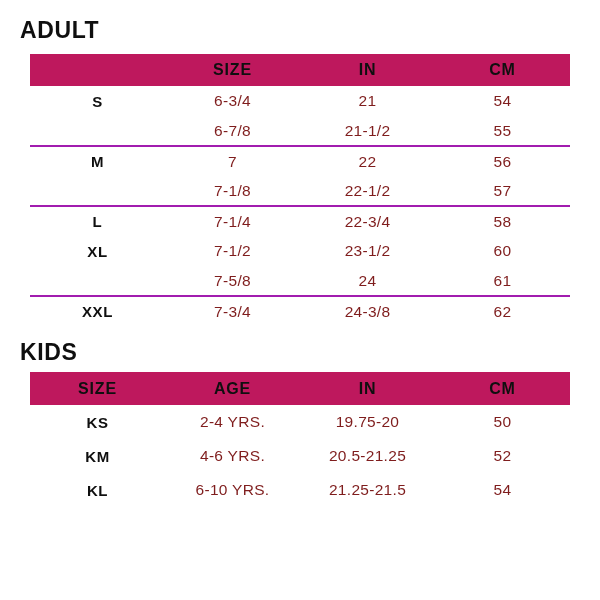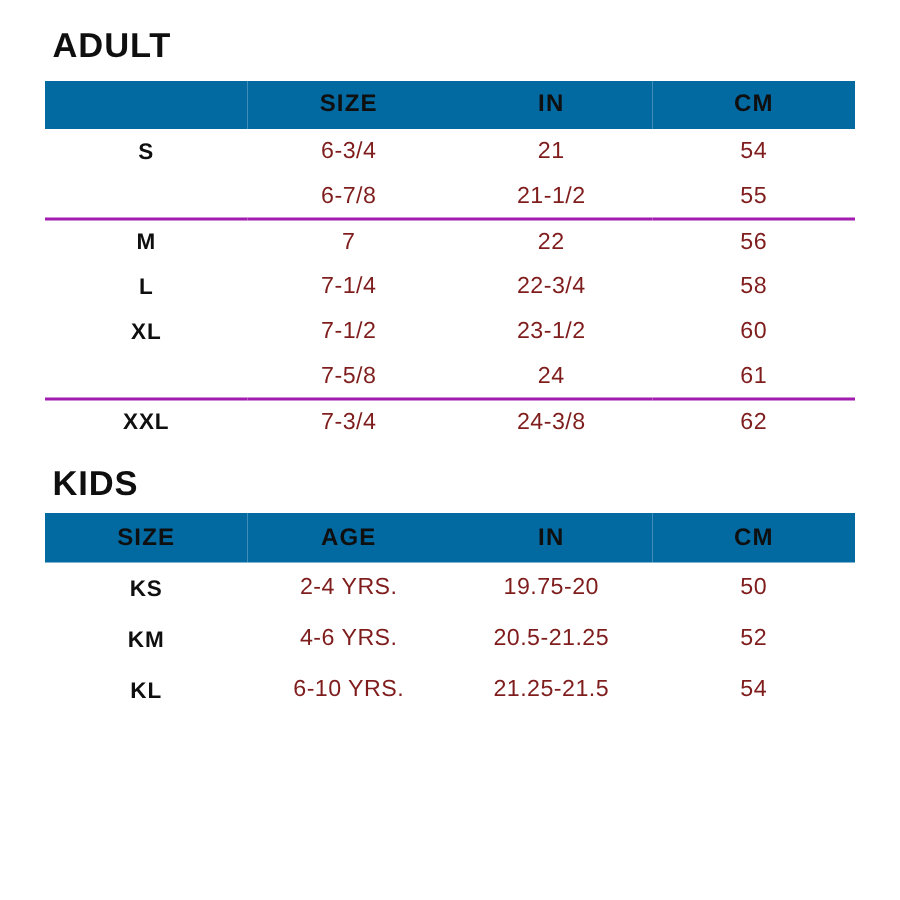--- a/index.html
+++ b/index.html
@@ -9,21 +9,21 @@
     font-family: "Liberation Sans", sans-serif;
     overflow: hidden;
   }
   .page { width: 600px; height: 600px; }
 
   .section-heading {
     font-size: 23px;
     font-weight: bold;
     letter-spacing: 0.6px;
     color: #0f0f0f;
-    margin-left: 35px;
+    margin-left: 20px;
   }
   .heading-adult { padding-top: 17px; }
   .heading-kids  { margin-top: 13px; }
 
   table.size-table {
     width: 540px;
     margin-left: 30px;
     border-collapse: collapse;
     table-layout: fixed;
   }
@@ -31,21 +31,21 @@
   .kids-table  { margin-top: 6px; }
 
   table.size-table th, table.size-table td {
     width: 25%;
     text-align: center;
     vertical-align: middle;
     padding: 0;
   }
 
   tr.header-band {
-    background: #0369a1;
+    background: #be185d;
     height: 32px;
   }
   .kids-table tr.header-band { height: 33px; }
 
   tr.header-band th {
     font-size: 16px;
     font-weight: bold;
     letter-spacing: 0.8px;
     color: #0f0f0f;
   }
@@ -96,20 +96,26 @@
           <td class="value-cell">6-7/8</td>
           <td class="value-cell">21-1/2</td>
           <td class="value-cell">55</td>
         </tr>
         <tr>
           <td class="label-cell">M</td>
           <td class="value-cell">7</td>
           <td class="value-cell">22</td>
           <td class="value-cell">56</td>
         </tr>
+        <tr class="group-end">
+          <td class="label-cell"></td>
+          <td class="value-cell">7-1/8</td>
+          <td class="value-cell">22-1/2</td>
+          <td class="value-cell">57</td>
+        </tr>
         <tr>
           <td class="label-cell">L</td>
           <td class="value-cell">7-1/4</td>
           <td class="value-cell">22-3/4</td>
           <td class="value-cell">58</td>
         </tr>
         <tr>
           <td class="label-cell">XL</td>
           <td class="value-cell">7-1/2</td>
           <td class="value-cell">23-1/2</td>

